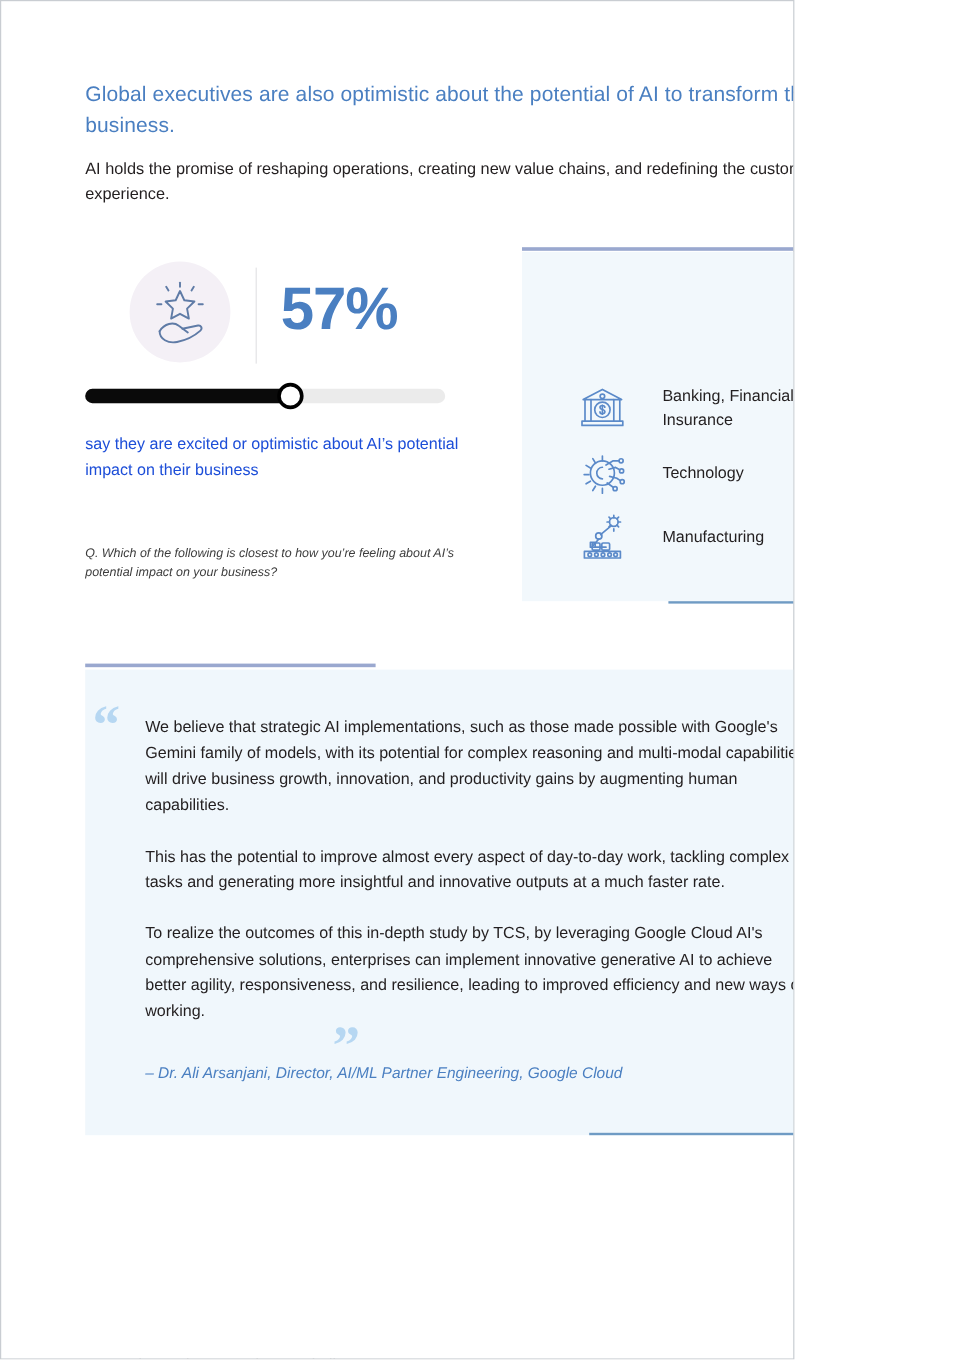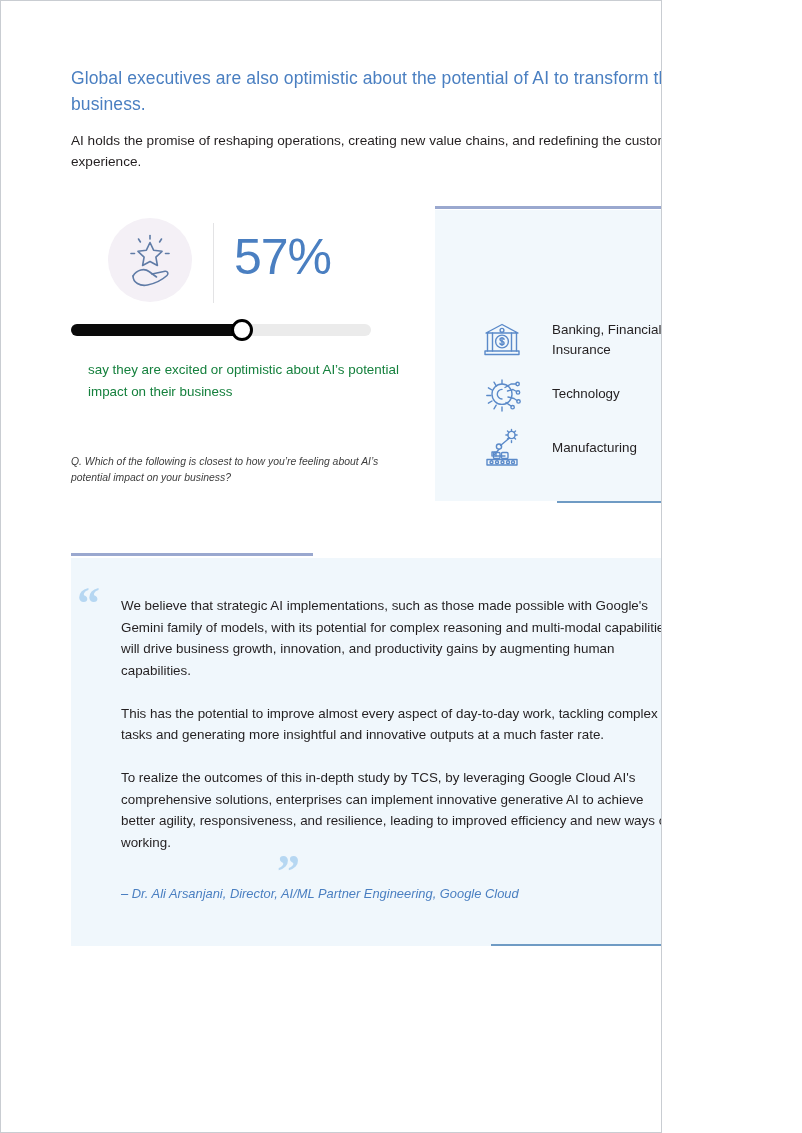--- a/index.html
+++ b/index.html
@@ -45,21 +45,21 @@
     width: 84px; height: 84px;
   }
   .stat-divider {
     position: absolute; left: 142px; top: 12px;
     width: 1px; height: 80px;
     background: #e3e3e5;
   }
   .stat-number {
     position: absolute; left: 163px; top: 7px;
     font-size: 50px; line-height: 78px;
-    color: #4a7fc1; font-weight: 400;
+    color: #4a7fc1; font-weight: 700;
     letter-spacing: -1px;
   }
 
   
   .slider {
     position: absolute; left: 0px; top: 113px;
     width: 300px; height: 12px;
   }
   .slider-track {
     position: absolute; left: 0; top: 0;
@@ -72,22 +72,22 @@
     background: #0a0a0a;
   }
   .slider-knob {
     position: absolute; top: -5px;
     width: 22px; height: 22px; border-radius: 50%;
     background: #ffffff; border: 3.5px solid #000000;
     transform: translateX(-11px);
   }
 
   .stat-caption {
-    position: absolute; left: 17px; top: 148px; width: 320px;
-    font-size: 13.4px; line-height: 21.5px; color: #15803d;
+    position: absolute; left: 0; top: 148px; width: 320px;
+    font-size: 13.4px; line-height: 21.5px; color: #1d4ed8;
   }
   .stat-question {
     position: absolute; left: 0px; top: 243px; width: 330px;
     font-size: 10.4px; line-height: 16px; color: #3d3d3d;
     font-style: italic;
   }
 
   
   .panel {
     position: absolute; left: 434px; top: 209px;

